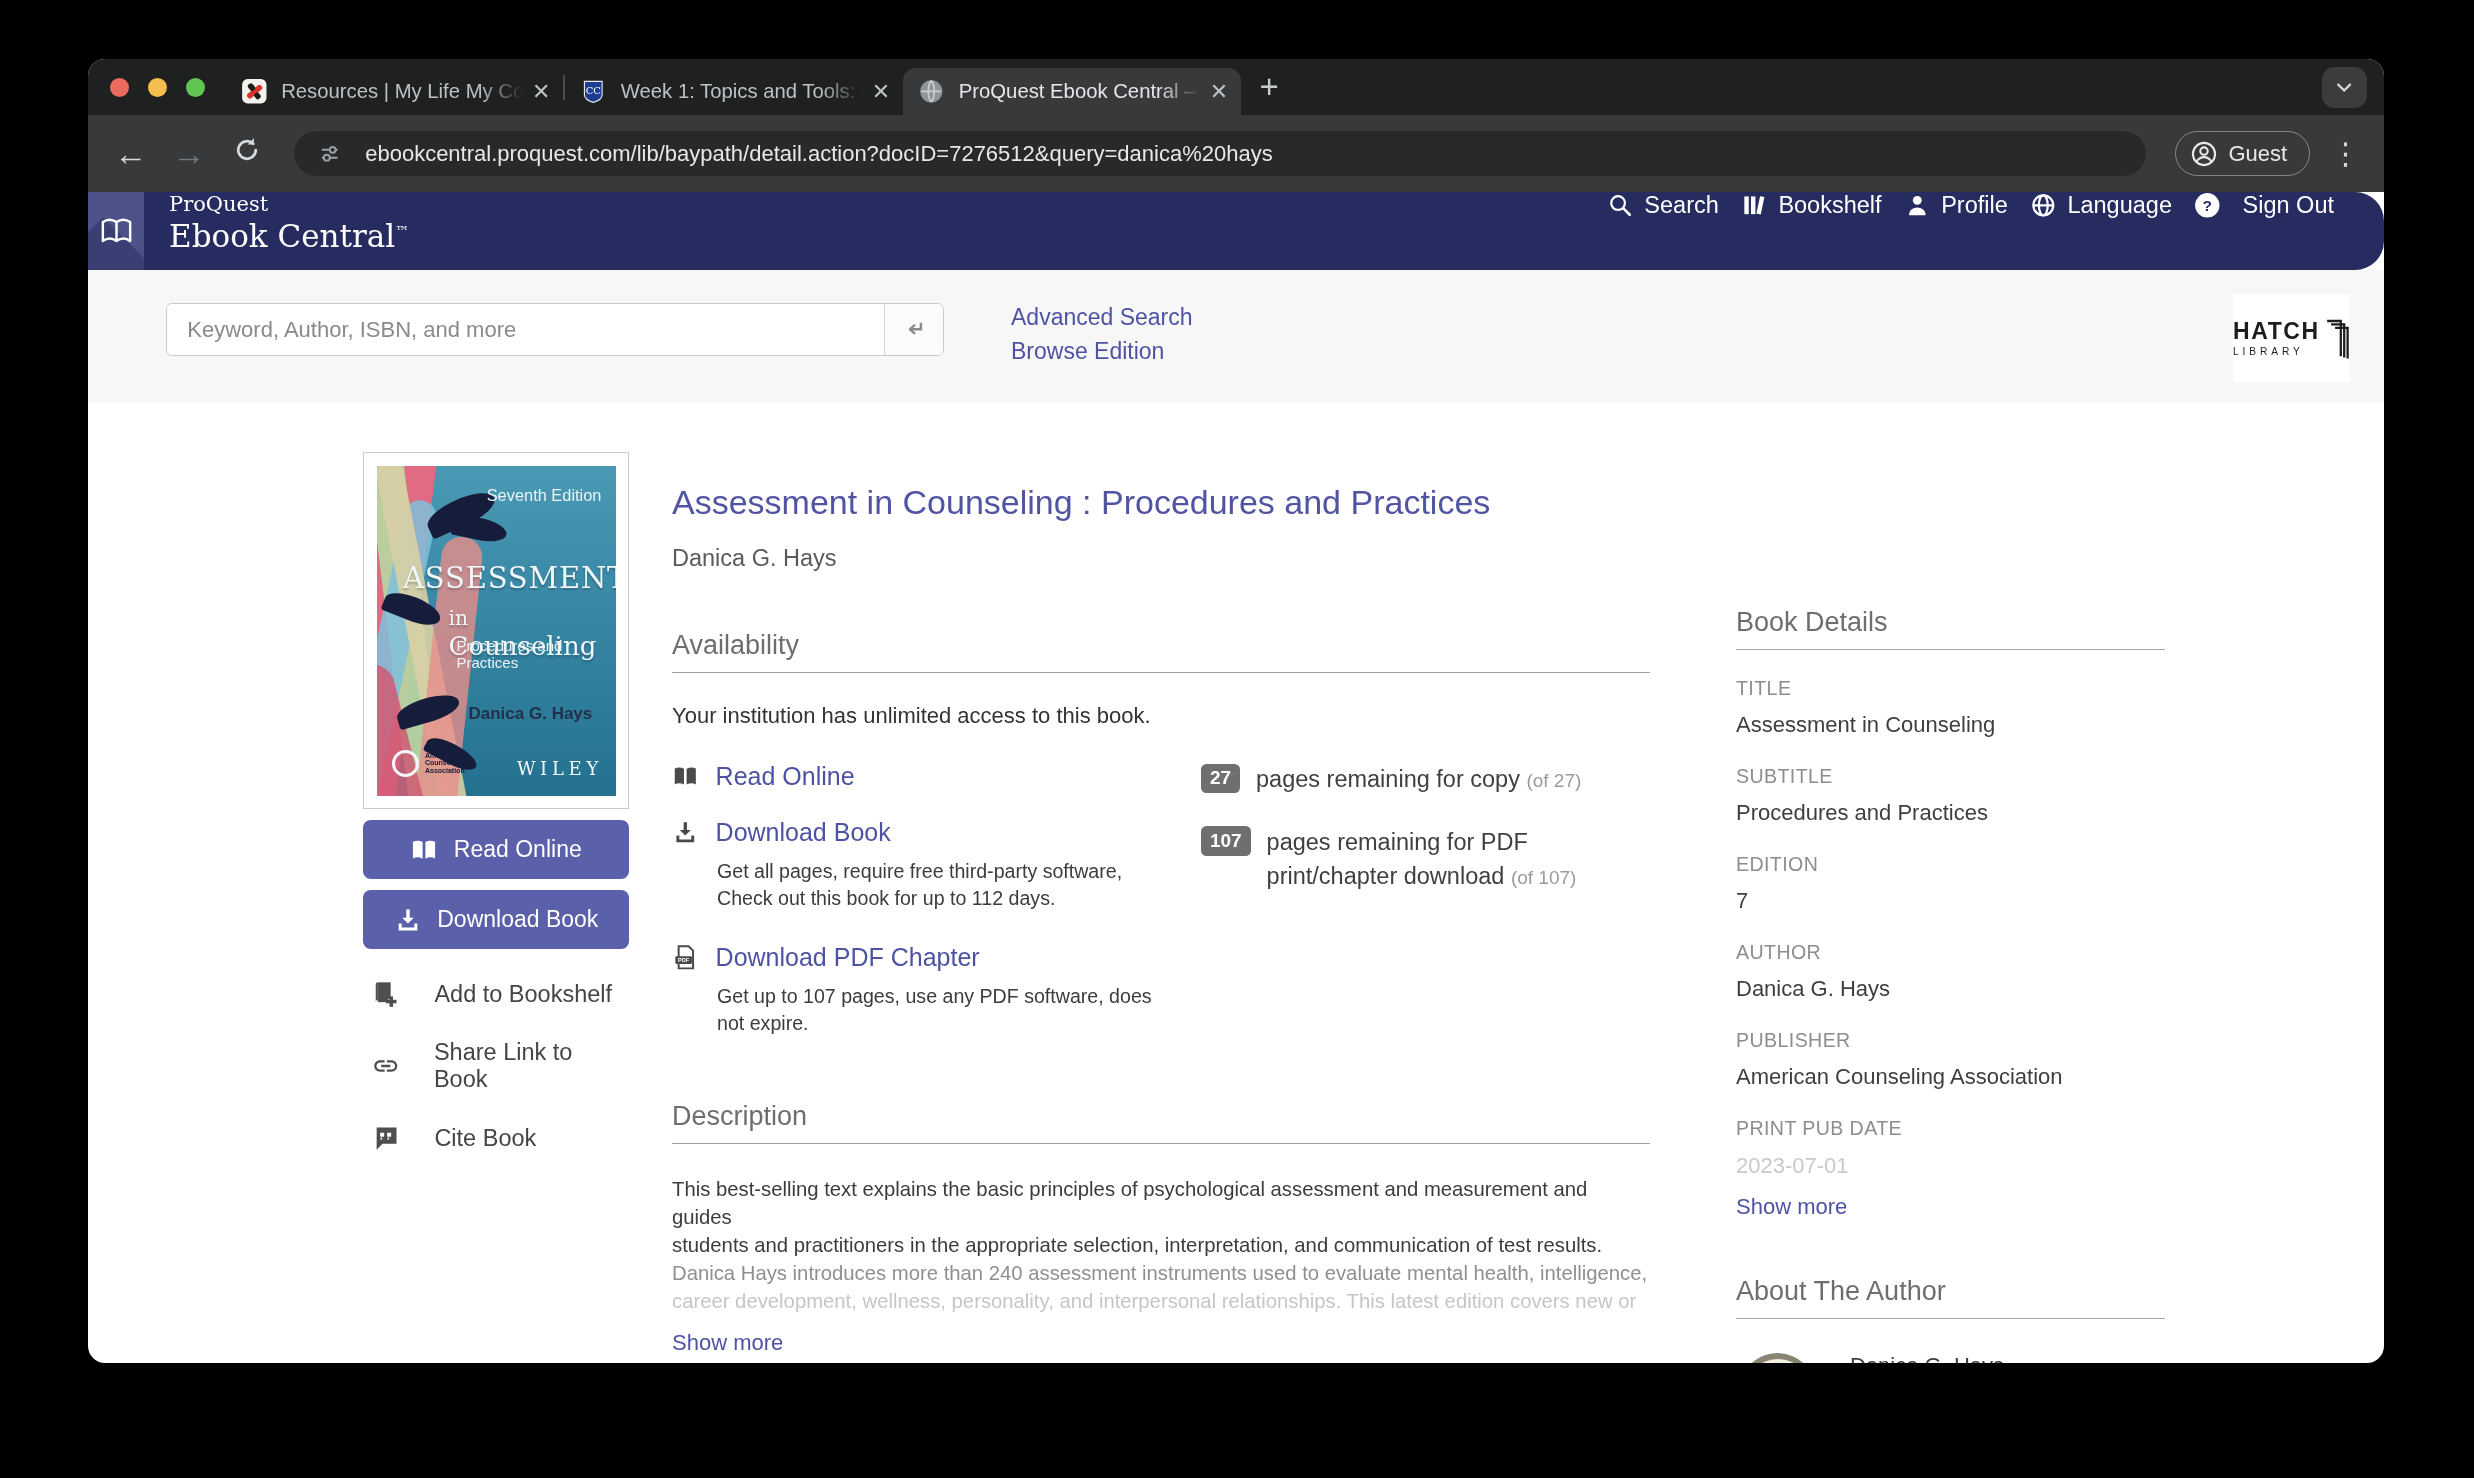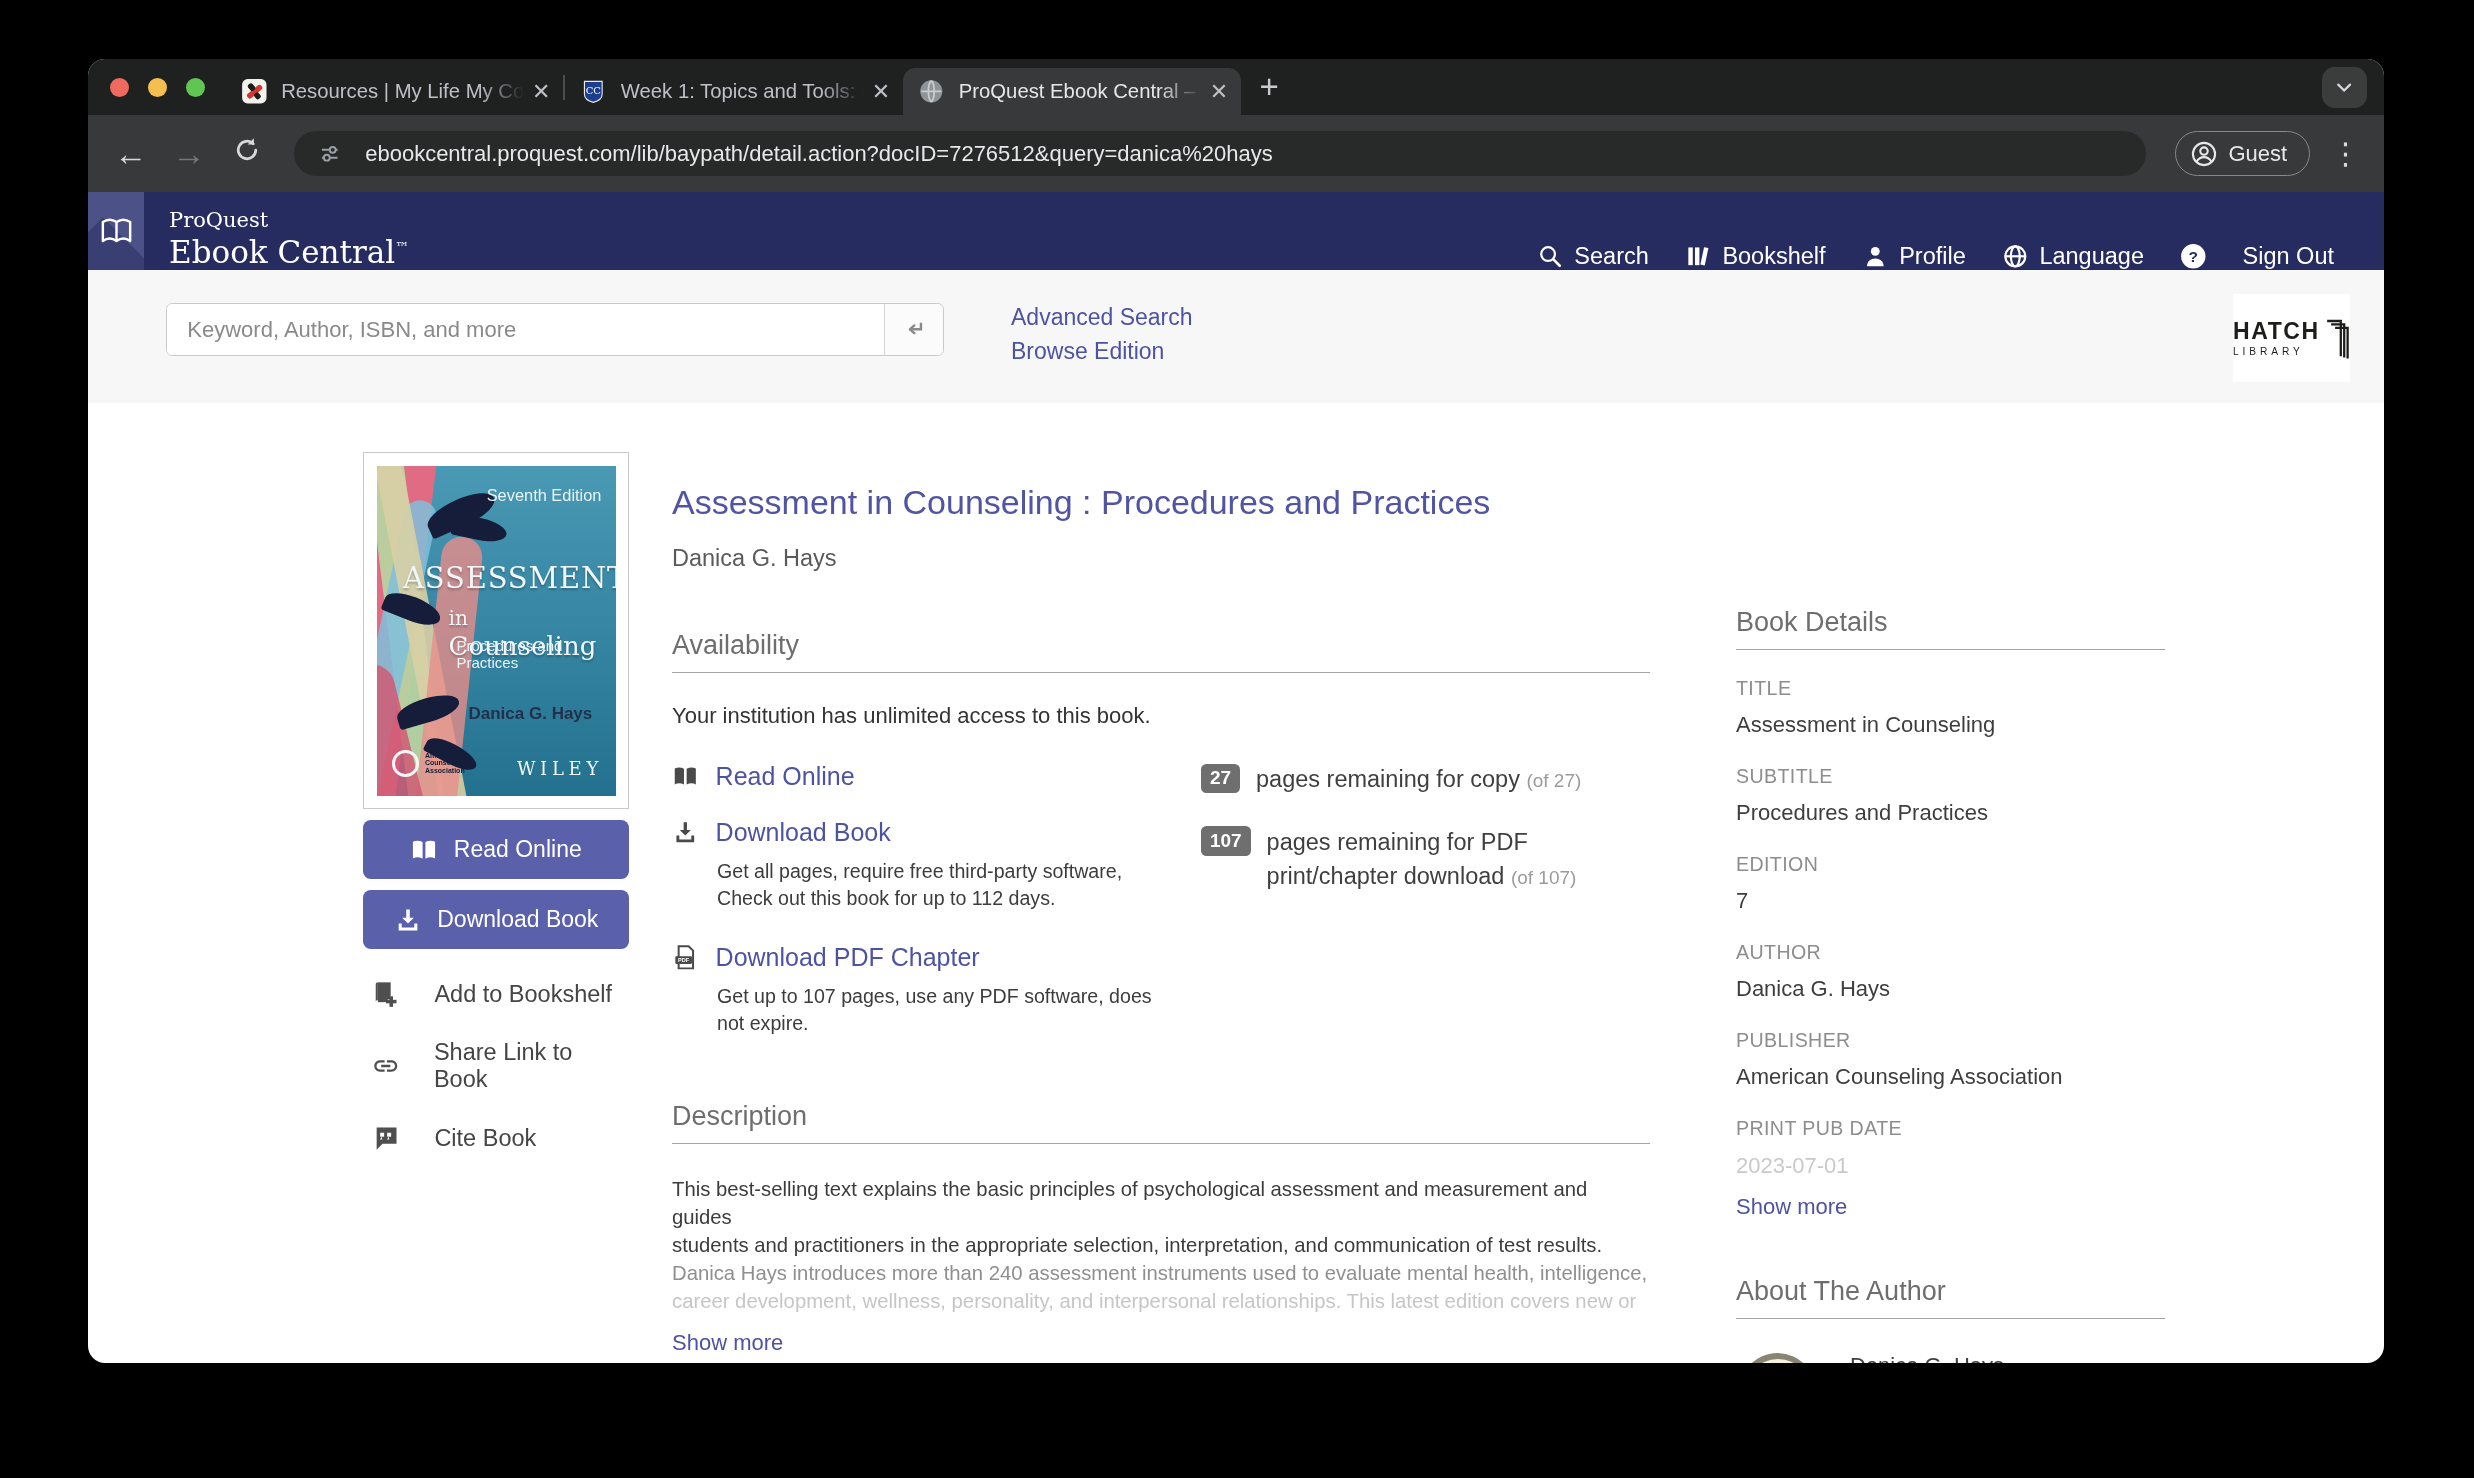--- a/index.html
+++ b/index.html
@@ -36,31 +36,31 @@
   .navbtn.fwd { color:#73787c; }
   .reload svg { width:30px; height:30px; }
   .urlpill { flex:1; height:45px; background:#282a2a; border-radius:23px; display:flex; align-items:center;
              padding:0 23.5px; gap:24px; margin:0 7.8px; }
   .urltext { color:#e6e8ea; font-size:22px; white-space:nowrap; overflow:hidden; }
   .guest { height:45px; border:1.6px solid #86898c; border-radius:23px; display:flex; align-items:center;
            gap:11px; padding:0 22px 0 14px; color:#e6e8ea; font-size:22px; }
   .dots { color:#d6d9db; font-size:30px; letter-spacing:0; }
 
   
-  .pqheader { height:78px; background:#272c60; display:flex; align-items:flex-end; color:#fff; }
+  .pqheader { height:78px; background:#272c60; display:flex; align-items:flex-start; color:#fff;border-radius:29px; }
   .pqlogo { width:56px; height:78px; background:#4c5187; position:relative; display:flex;
             align-items:center; justify-content:center; overflow:hidden; }
   .pqlogo::before { content:""; position:absolute; left:-28px; top:43px; width:86px; height:86px;
                     background:#3a3f73; transform:rotate(45deg); }
   .pqlogo svg { position:relative; width:39px; height:39px; }
   .brand { margin-left:25px; font-family:"DejaVu Serif", serif; }
   .brand .top { font-size:21px; }
   .brand .bottom { font-size:31px; margin-top:1.6px; }
   .brand .tm { font-size:14px; vertical-align:super; }
-  .pqnav { margin-left:auto; display:flex; align-items:center; gap:36px; padding-right:50px;
+  .pqnav { margin-left:auto; display:flex; align-items:center; gap:22px; padding-right:50px;
            font-size:23.5px; font-weight:500; }
   .pqnav .item { display:flex; align-items:center; gap:11px; }
   .pqnav svg { width:26.6px; height:26.6px; }
 
   
   .searchstrip { height:133px; background:#f7f7f8; position:relative; }
   .searchbox { position:absolute; left:78px; top:33px; width:778px; height:53px; background:#fff;
                border:1.6px solid #c9c9c9; border-radius:6.3px; display:flex; overflow:hidden; }
   .searchbox input { flex:1; border:none; outline:none; padding:0 20.3px; font-size:22px; color:#444;
                      font-family:"Liberation Sans", sans-serif; }

